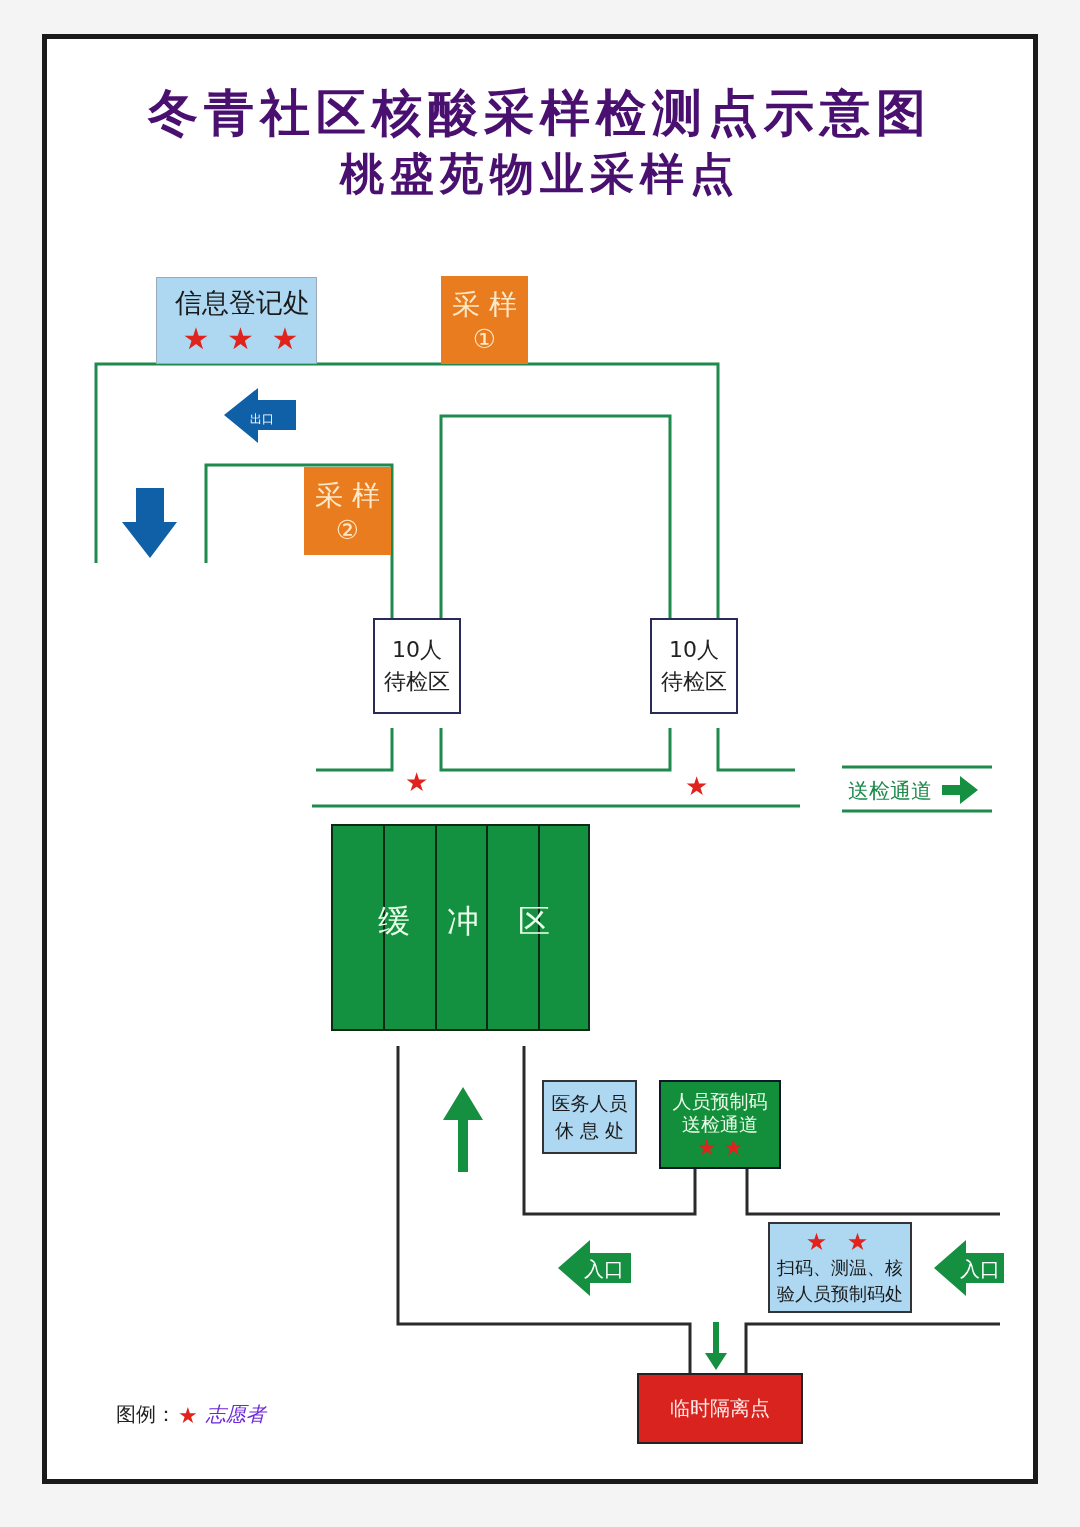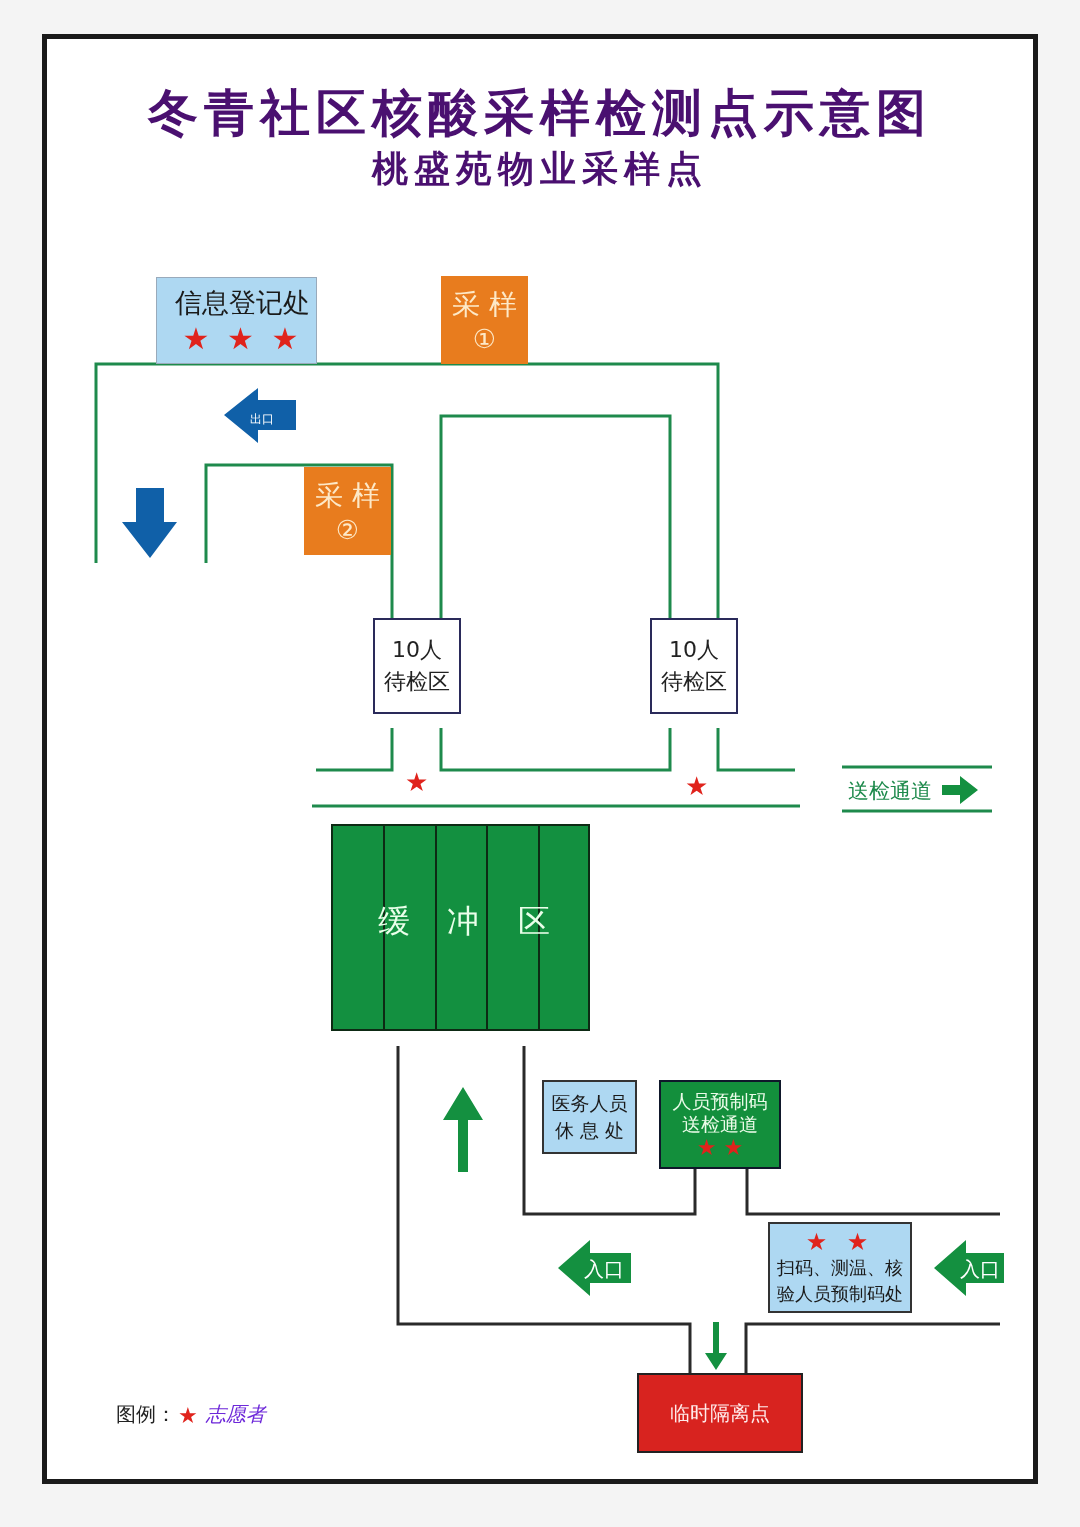--- a/index.html
+++ b/index.html
@@ -1,21 +1,21 @@
 <!DOCTYPE html>
 <html><head>
 <meta charset="utf-8">
 <style>
   html,body{margin:0;padding:0;background:#f4f4f4;}
   body{width:1080px;height:1527px;position:relative;overflow:hidden;font-family:"DejaVu Sans",sans-serif;}
   .frame{position:absolute;left:42px;top:34px;width:986px;height:1440px;border:5px solid #1a1a1a;background:#fff;}
   .abs{position:absolute;}
   .title{position:absolute;left:0;width:1080px;text-align:center;color:#4a1070;font-family:"DejaVu Serif",serif;font-weight:bold;letter-spacing:6px;}
   .t1{top:80px;font-size:50px;}
-  .t2{top:145px;font-size:36px;}
+  .t2{top:145px;font-size:44px;}
   svg.lines{position:absolute;left:0;top:0;}
   .box{position:absolute;display:flex;flex-direction:column;align-items:center;justify-content:center;text-align:center;box-sizing:border-box;}
   .lightblue{background:#aed8f2;border:2px solid #333;color:#1a1a1a;}
   .orange{background:#e87c1e;color:#fde9c8;}
   .green{background:#138f3c;border:2px solid #0f172a;color:#eafbe8;}
   .red{background:#d8231f;border:2px solid #222;color:#ffeaea;}
   .star{color:#e0231c;}
   .wait{background:#fff;border:2px solid #2a2a5a;color:#222;font-size:22px;line-height:32px;}
 </style>
 </head>
@@ -128,21 +128,21 @@
   <div>送检通道</div>
   <div class="star" style="font-size:22px;">★ ★</div>
 </div>
 
 <div class="box lightblue" style="left:768px;top:1222px;width:144px;height:91px;font-size:18px;line-height:26px;">
   <div class="star" style="font-size:24px;letter-spacing:6px;">★ ★</div>
   <div>扫码、测温、核</div>
   <div>验人员预制码处</div>
 </div>
 
-<div class="box red" style="left:637px;top:1373px;width:166px;height:80px;font-size:20px;">
+<div class="box red" style="left:637px;top:1373px;width:166px;height:71px;font-size:20px;">
   <div>临时隔离点</div>
 </div>
 
 <div class="abs" style="left:116px;top:1401px;font-size:20px;color:#222;display:flex;align-items:flex-end;">
   <span>图例：</span>
   <span class="star" style="font-size:22px;margin:0 8px 0 2px;">★</span>
   <span style="color:#6d28d9;font-style:italic;">志愿者</span>
 </div>
 
 </body></html>

